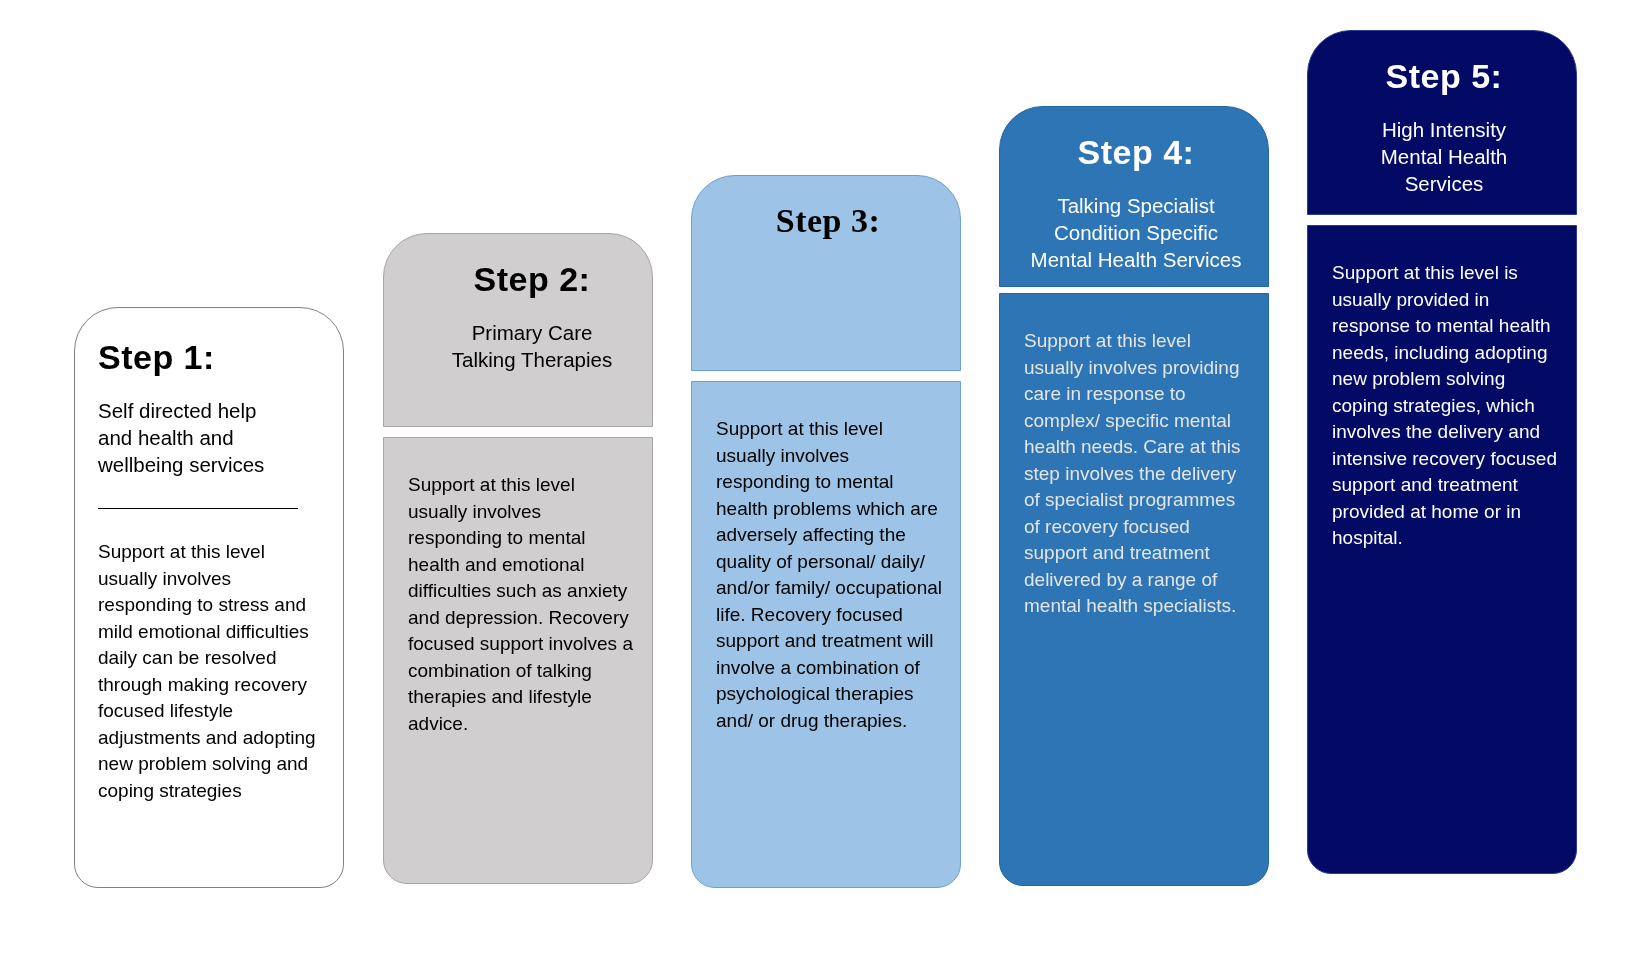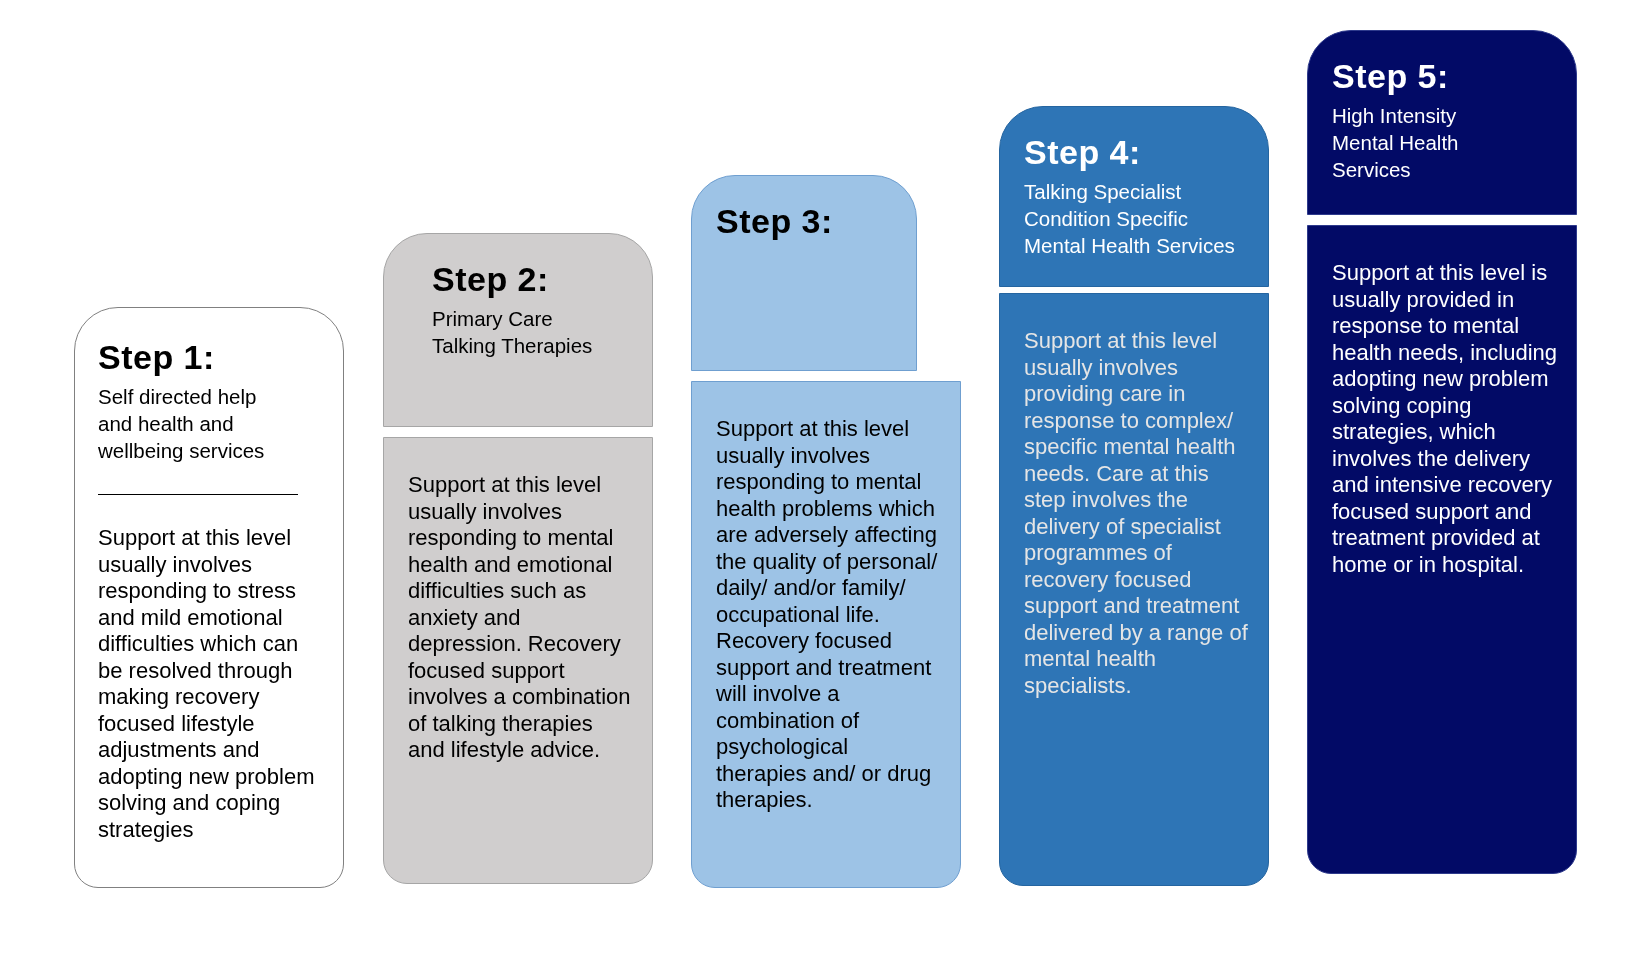--- a/index.html
+++ b/index.html
@@ -18,69 +18,70 @@
     position: absolute;
     box-sizing: border-box;
   }
   .card-single {
     border-radius: 44px 44px 24px 24px;
     padding: 30px 22px 16px 23px;
   }
   .card-head {
     border-radius: 44px 44px 0 0;
     padding: 26px 20px 0 24px;
+    text-align: center;
   }
   .card-body {
     border-radius: 0 0 24px 24px;
     padding: 34px 18px 0 24px;
   }
   .step-label {
     font-size: 34px;
     font-weight: bold;
     letter-spacing: 0.5px;
   }
   .step-title {
-    margin-top: 6px;
+    margin-top: 20px;
     font-size: 20.5px;
     line-height: 27px;
     white-space: pre-line;
   }
   .step-body-text {
-    font-size: 22px;
+    font-size: 19px;
     line-height: 26.5px;
   }
   .divider {
     height: 0;
     border-top: 1.6px solid #000000;
     width: 200px;
     margin: 30px 0 30px 0;
   }
   
   .s1 { left: 74px;  top: 307px; width: 270px; height: 581px; }
   .s2h { left: 383px; top: 233px; width: 270px; height: 194px; padding-left: 48px; }
   .s2b { left: 383px; top: 437px; width: 270px; height: 447px; }
-  .s3h { left: 691px; top: 175px; width: 226px; height: 196px; }
+  .s3h { left: 691px; top: 175px; width: 270px; height: 196px; font-family: Liberation Serif, serif; }
   .s3b { left: 691px; top: 381px; width: 270px; height: 507px; }
   .s4h { left: 999px; top: 106px; width: 270px; height: 181px; }
   .s4b { left: 999px; top: 293px; width: 270px; height: 593px; }
   .s5h { left: 1307px; top: 30px;  width: 270px; height: 185px; }
   .s5b { left: 1307px; top: 225px; width: 270px; height: 649px; }
 </style>
 </head>
 <body>
 
 <div class="canvas">
 
   <div class="box card-single s1" style="background: rgb(255, 255, 255); border: 1.5px solid rgb(128, 128, 128); color: rgb(0, 0, 0);">
     <div class="step-label">Step 1:</div>
     <div class="step-title">Self directed help
 and health and
 wellbeing services</div>
     <div class="divider"></div>
-    <div class="step-body-text">Support at this level usually involves responding to stress and mild emotional difficulties which can be resolved through making recovery focused lifestyle adjustments and adopting new problem solving and coping strategies</div>
+    <div class="step-body-text">Support at this level usually involves responding to stress and mild emotional difficulties daily can be resolved through making recovery focused lifestyle adjustments and adopting new problem solving and coping strategies</div>
   </div>
 
   <div class="box card-head s2h" style="background: rgb(208, 206, 206); border: 1.5px solid rgb(166, 166, 166); color: rgb(0, 0, 0);">
     <div class="step-label">Step 2:</div>
     <div class="step-title">Primary Care
 Talking Therapies</div>
   </div>
   <div class="box card-body s2b" style="background: rgb(208, 206, 206); border: 1.5px solid rgb(166, 166, 166); color: rgb(0, 0, 0);">
     <div class="step-body-text">Support at this level usually involves responding to mental health and emotional difficulties such as anxiety and depression. Recovery focused support involves a combination of talking therapies and lifestyle advice.</div>
   </div>

